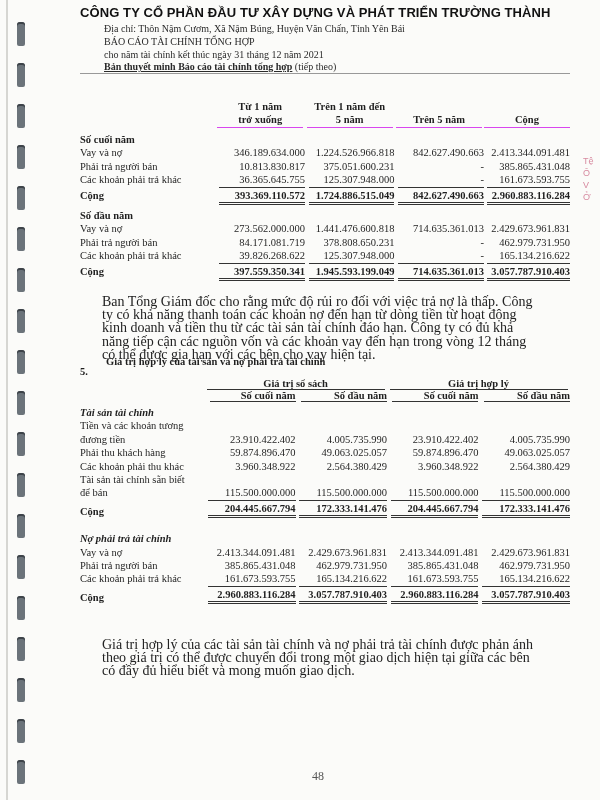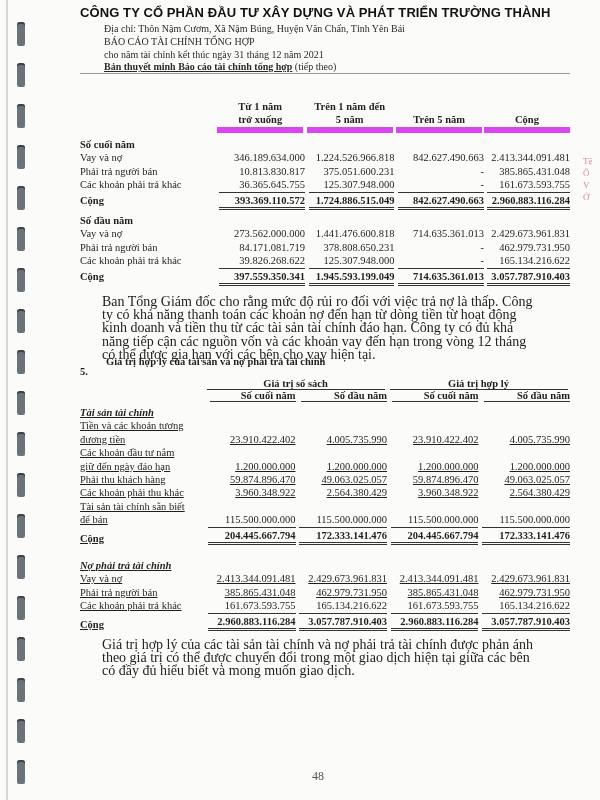--- a/index.html
+++ b/index.html
@@ -31,45 +31,45 @@
   .bold { font-weight: bold; text-decoration: underline; }
 
   table { border-collapse: collapse; font-size: 10.5px; }
   td, th { padding: 0; white-space: nowrap; }
   .num { text-align: right; }
   .t1 { position: absolute; left: 0; top: 100px; }
   .t1 .c0 { width: 140px; }
   .t1 .cn { width: 90px; }
   .t1 .c3 { width: 79px; }
   .t1 th { font-weight: bold; text-align: center; font-size: 10.5px; vertical-align: bottom; line-height: 13px; padding-bottom: 1px; }
-  .t1 th span { display: inline-block; border-bottom: 6px solid #d946ef; padding-bottom: 1px; width: 86px; }
+  .t1 th span { display: inline-block; border-bottom: 1px solid #d946ef; padding-bottom: 1px; width: 86px; }
   .t1 td { line-height: 13.4px; }
   .t1 .sec td { font-weight: bold; padding-top: 4px; }
   .t1 .total td { font-weight: bold; }
   .t1 .total td.num span, .t2 .total td.num span {
     display: inline-block; border-top: 1px solid #333; border-bottom: 3px double #333; padding: 1px 0 0 0; width: 96%;
     text-align: right;
   }
   .t1 .last td.num span, .t2 .last td.num span { display: inline-block; width: 96%; text-align: right; }
   .para { position: absolute; left: 22px; width: 440px; font-size: 14px; line-height: 13.2px; color: #222; }
   .sec5-num { position: absolute; left: 0; top: 366px; font-weight: bold; font-size: 10.5px; }
   .sec5-title { position: absolute; left: 26px; top: 356px; font-weight: bold; font-size: 10.5px; }
-  .t2 { position: absolute; left: 0; top: 378px; text-decoration: underline; }
+  .t2 { position: absolute; left: 0; top: 378px; }
   .t2 .c0 { width: 128px; }
   .t2 .cn { width: 92px; }
   .t2 .grp th { font-weight: bold; font-size: 10.5px; text-align: center; }
   .t2 .grp th span { display: inline-block; border-bottom: 1px solid #333; width: 178px; }
   .t2 .sub th { font-weight: bold; font-size: 10.5px; text-align: right; }
   .t2 .sub th span { display: inline-block; border-bottom: 1px solid #333; width: 86px; text-align: right; }
   .t2 td { line-height: 13.4px; vertical-align: bottom; }
   .t2 .sec td { font-weight: bold; font-style: italic; padding-top: 4px; }
   .t2 .total td { font-weight: bold; }
   .t2 .gap td { height: 10px; }
   .pagenum { position: absolute; left: 312px; top: 769px; font-size: 12px; color: #555; }
-  .stamp { position: absolute; left: 583px; top: 155px; width: 10px; font-size: 9px; color: #d78aa0; line-height: 12px; font-family: Liberation Serif, serif; }
+  .stamp { position: absolute; left: 583px; top: 155px; width: 10px; font-size: 9px; color: #d78aa0; line-height: 12px; font-family: Liberation Sans, sans-serif; }
 </style>
 </head>
 <body>
 
 <div class="spine"></div>
 <div class="binder-holes" id="holes">
     <div class="hole" style="top: 22px;"></div>
     <div class="hole" style="top: 63px;"></div>
     <div class="hole" style="top: 104px;"></div>
     <div class="hole" style="top: 145px;"></div>
@@ -202,27 +202,20 @@
           <td colspan="5">Tài sản tài chính</td>
         </tr>
         <tr>
           <td><span>Tiền và các khoản tương</span><br><span>đương tiền</span></td>
           <td class="num">23.910.422.402</td>
           <td class="num">4.005.735.990</td>
           <td class="num">23.910.422.402</td>
           <td class="num">4.005.735.990</td>
         </tr>
         <tr>
-          <td><span>Các khoản đầu tư nắm</span><br><span>giữ đến ngày đáo hạn</span></td>
-          <td class="num">1.200.000.000</td>
-          <td class="num">1.200.000.000</td>
-          <td class="num">1.200.000.000</td>
-          <td class="num">1.200.000.000</td>
-        </tr>
-        <tr>
           <td><span>Phải thu khách hàng</span></td>
           <td class="num">59.874.896.470</td>
           <td class="num">49.063.025.057</td>
           <td class="num">59.874.896.470</td>
           <td class="num">49.063.025.057</td>
         </tr>
         <tr>
           <td><span>Các khoản phải thu khác</span></td>
           <td class="num">3.960.348.922</td>
           <td class="num">2.564.380.429</td>

